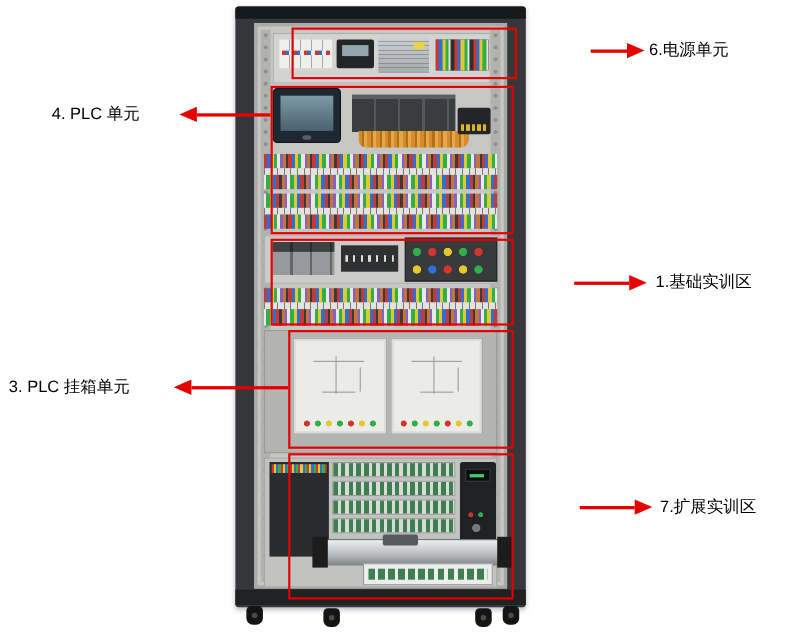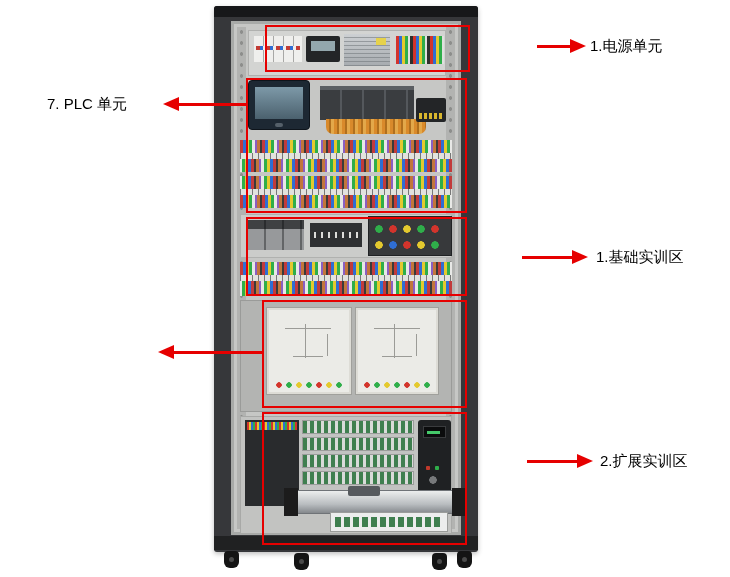--- a/index.html
+++ b/index.html
@@ -210,18 +210,19 @@
   <div class="ab ahead ahr h1"></div>
   <div class="ab ashaft a2"></div>
   <div class="ab ahead ahl h2"></div>
   <div class="ab ashaft a3"></div>
   <div class="ab ahead ahl h3"></div>
   <div class="ab ashaft a4"></div>
   <div class="ab ahead ahr h4"></div>
   <div class="ab ashaft a5"></div>
   <div class="ab ahead ahr h5"></div>
 
-  <div class="ab lab l1">1.电源单元</div>
-  <div class="ab lab l2">7. PLC 单元</div>
+  <div class="ab lab l1">6.电源单元</div>
+  <div class="ab lab l2">4. PLC 单元</div>
+  <div class="ab lab l3">3. PLC 挂箱单元</div>
   <div class="ab lab l4">1.基础实训区</div>
-  <div class="ab lab l5">2.扩展实训区</div>
+  <div class="ab lab l5">7.扩展实训区</div>
 
 </div>
 
 </body></html>

